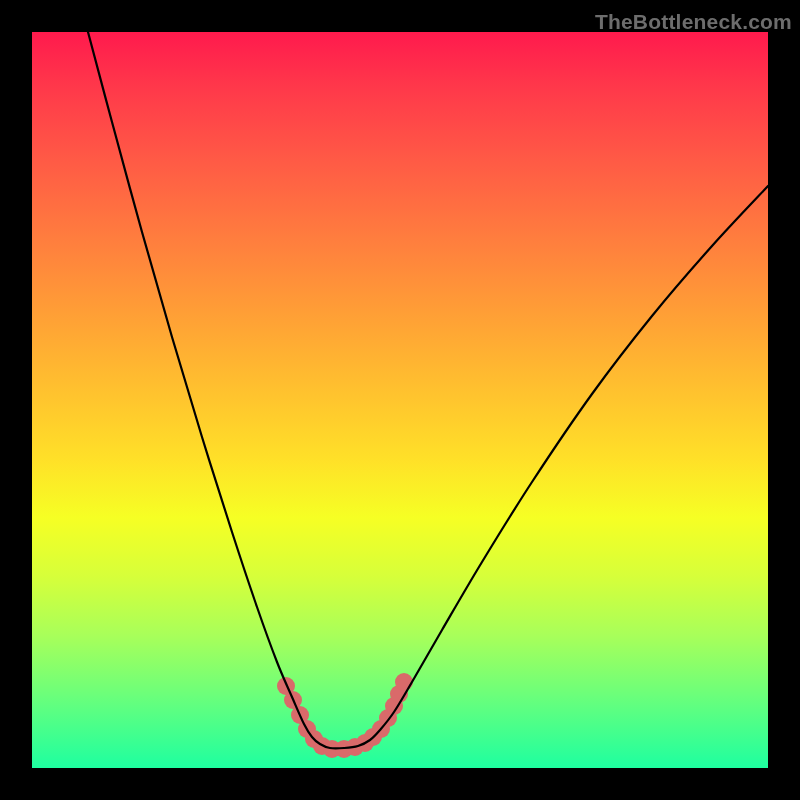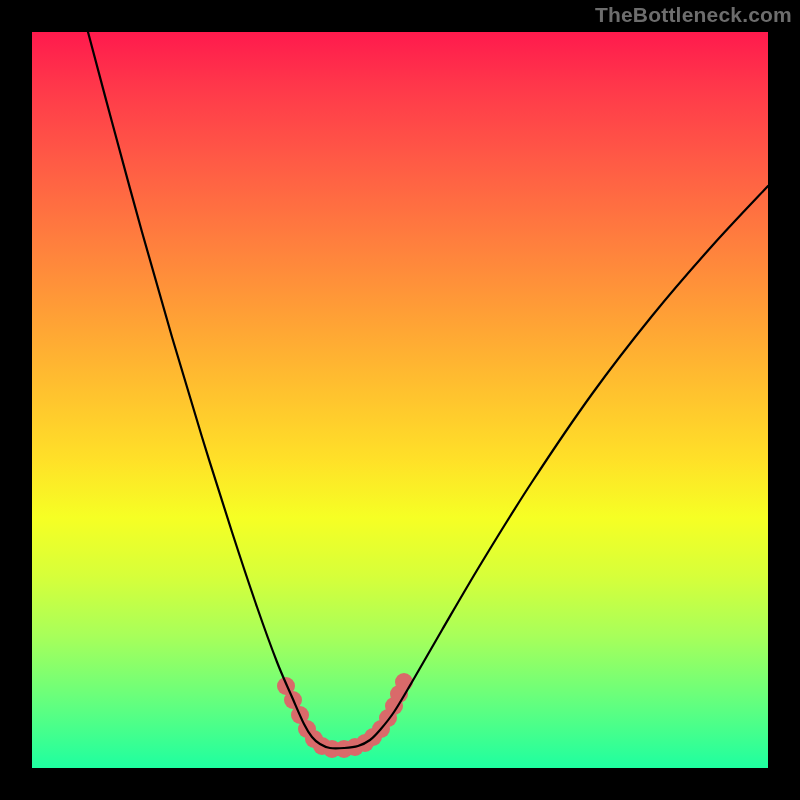--- a/index.html
+++ b/index.html
@@ -36,21 +36,21 @@
       #ffe028 58%,
       #f6ff24 66%,
       #d6ff3a 74%,
       #a8ff5a 82%,
       #6cff7a 90%,
       #1effa0 100%
     );
   }
   .watermark {
     position: absolute;
-    top: 3px;
+    top: 10px;
     right: 8px;
     font-size: 21px;
     font-weight: 600;
     color: #6d6d6d;
     letter-spacing: 0.2px;
     user-select: none;
   }
   svg.curve {
     position: absolute;
     left: 0;

